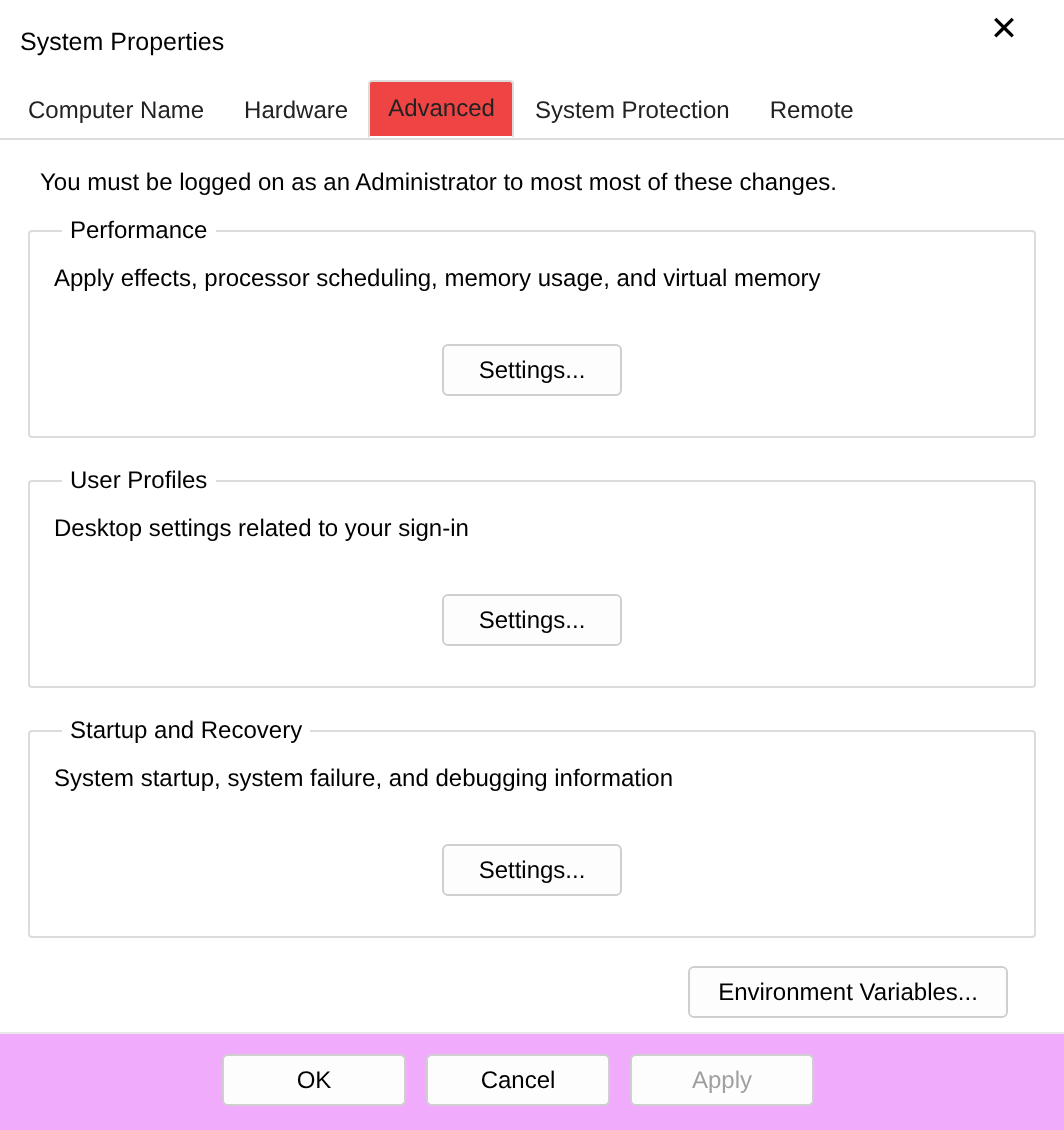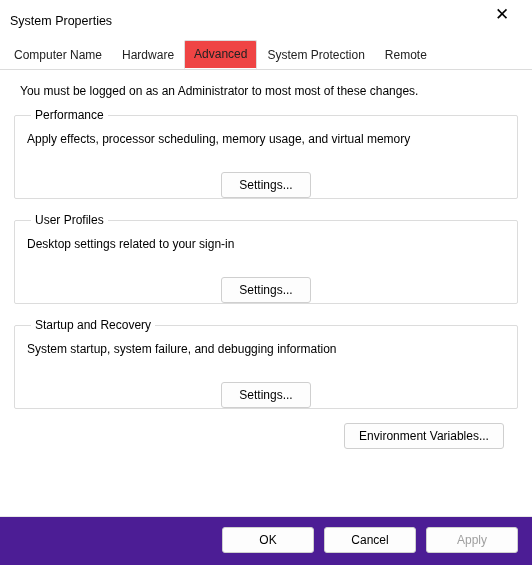--- a/index.html
+++ b/index.html
@@ -60,21 +60,21 @@
     }
     .intro {
       font-size: 12px;
       margin-bottom: 10px;
       padding-left: 6px;
     }
     fieldset.group {
       border: 1px solid #dcdcdc;
       border-radius: 2px;
       margin: 6px 0 14px 0;
-      padding: 10px 12px 0 12px;
+      padding: 10px 12px 20px 12px;
       position: relative;
     }
     fieldset.group legend {
       font-size: 12px;
       padding: 0 4px;
       margin-left: 4px;
     }
     .group-desc {
       font-size: 12px;
       color: #000;
@@ -107,23 +107,23 @@
       min-width: 160px;
     }
     .footer {
       position: absolute;
       bottom: 0;
       left: 0;
       right: 0;
       border-top: 1px solid #e8e8e8;
       padding: 10px 14px 12px 0;
       display: flex;
-      justify-content: flex-end;
+      justify-content: center;
       gap: 10px;
-      background: #4c1d95;
+      background: #f0abfc;
     }
     .footer .btn { min-width: 92px; }
   </style>
 </head>
 <body>
 
 <div class="titlebar">
   <span class="title">System Properties</span>
   <div class="close-btn">
     <span>✕</span>

